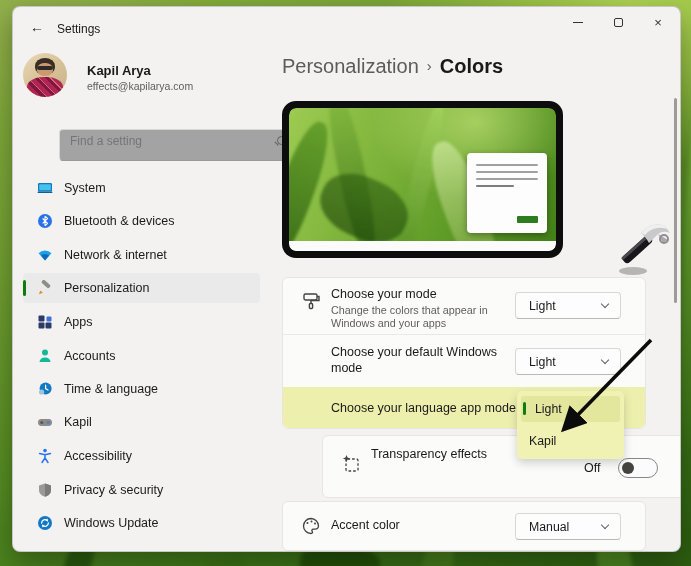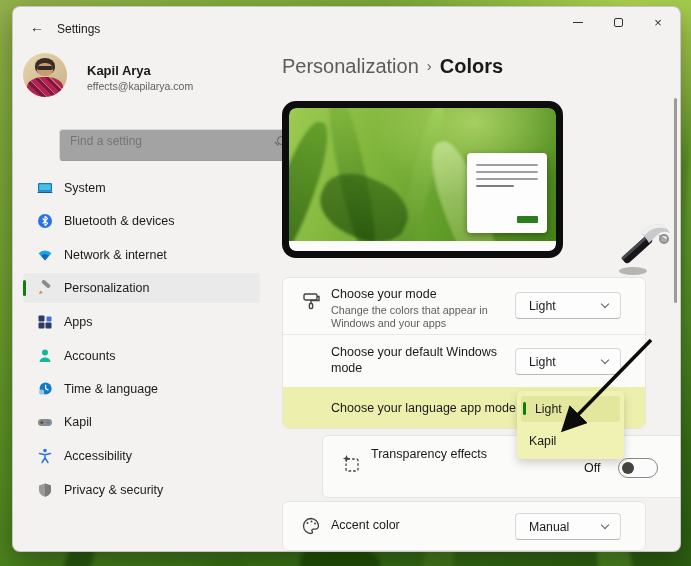--- a/index.html
+++ b/index.html
@@ -239,20 +239,29 @@
       </svg>
     <span class="nav-lab">Privacy &amp; security</span>
   </div>
   <div class="nav-item" style="top:434px">
     <svg class="nav-ic" viewBox="0 0 16 16">
         <circle cx="8" cy="2.6" r="1.8" fill="#2a72e8"></circle>
         <path d="M2.5 5.5 L8 6.8 L13.5 5.5 M8 6.8 L8 10 M8 10 L5 14.5 M8 10 L11 14.5" stroke="#2a72e8" stroke-width="1.5" fill="none" stroke-linecap="round"></path>
       </svg>
     <span class="nav-lab">Accessibility</span>
   </div>
+  <div class="nav-item" style="top:501px">
+    <svg class="nav-ic" viewBox="0 0 16 16">
+        <circle cx="8" cy="8" r="7" fill="#1479c4"></circle>
+        <path d="M4.6 8 a3.4 3.4 0 0 1 5.8 -2.3 M11.4 8 a3.4 3.4 0 0 1 -5.8 2.3" stroke="#fff" stroke-width="1.3" fill="none" stroke-linecap="round"></path>
+        <path d="M10.8 3.6 L10.6 6 L8.4 5.2 Z" fill="#fff"></path>
+        <path d="M5.2 12.4 L5.4 10 L7.6 10.8 Z" fill="#fff"></path>
+      </svg>
+    <span class="nav-lab">Windows Update</span>
+  </div>
 
   <div class="crumb">
     <span>Personalization</span><span class="sep">›</span><span class="page">Colors</span>
   </div>
 
   <div class="monitor">
     <div class="screen">
       <div class="gblade g1"></div>
         <div class="gblade g2"></div>
         <div class="gblade g3"></div>

